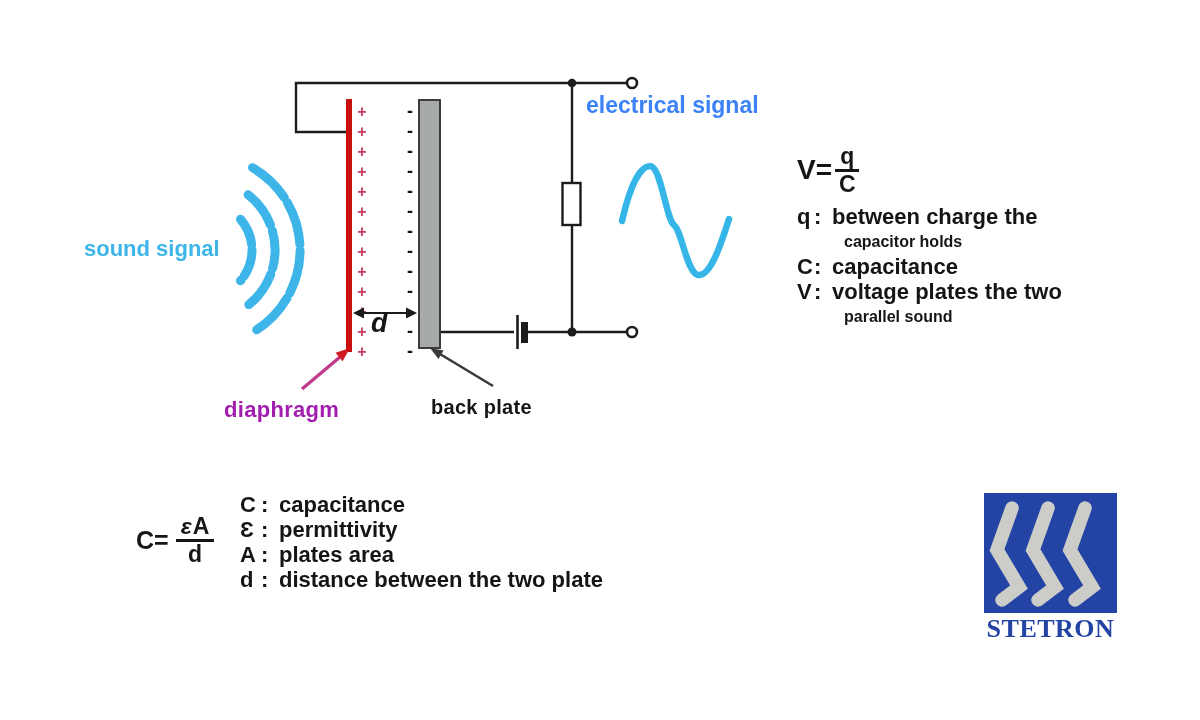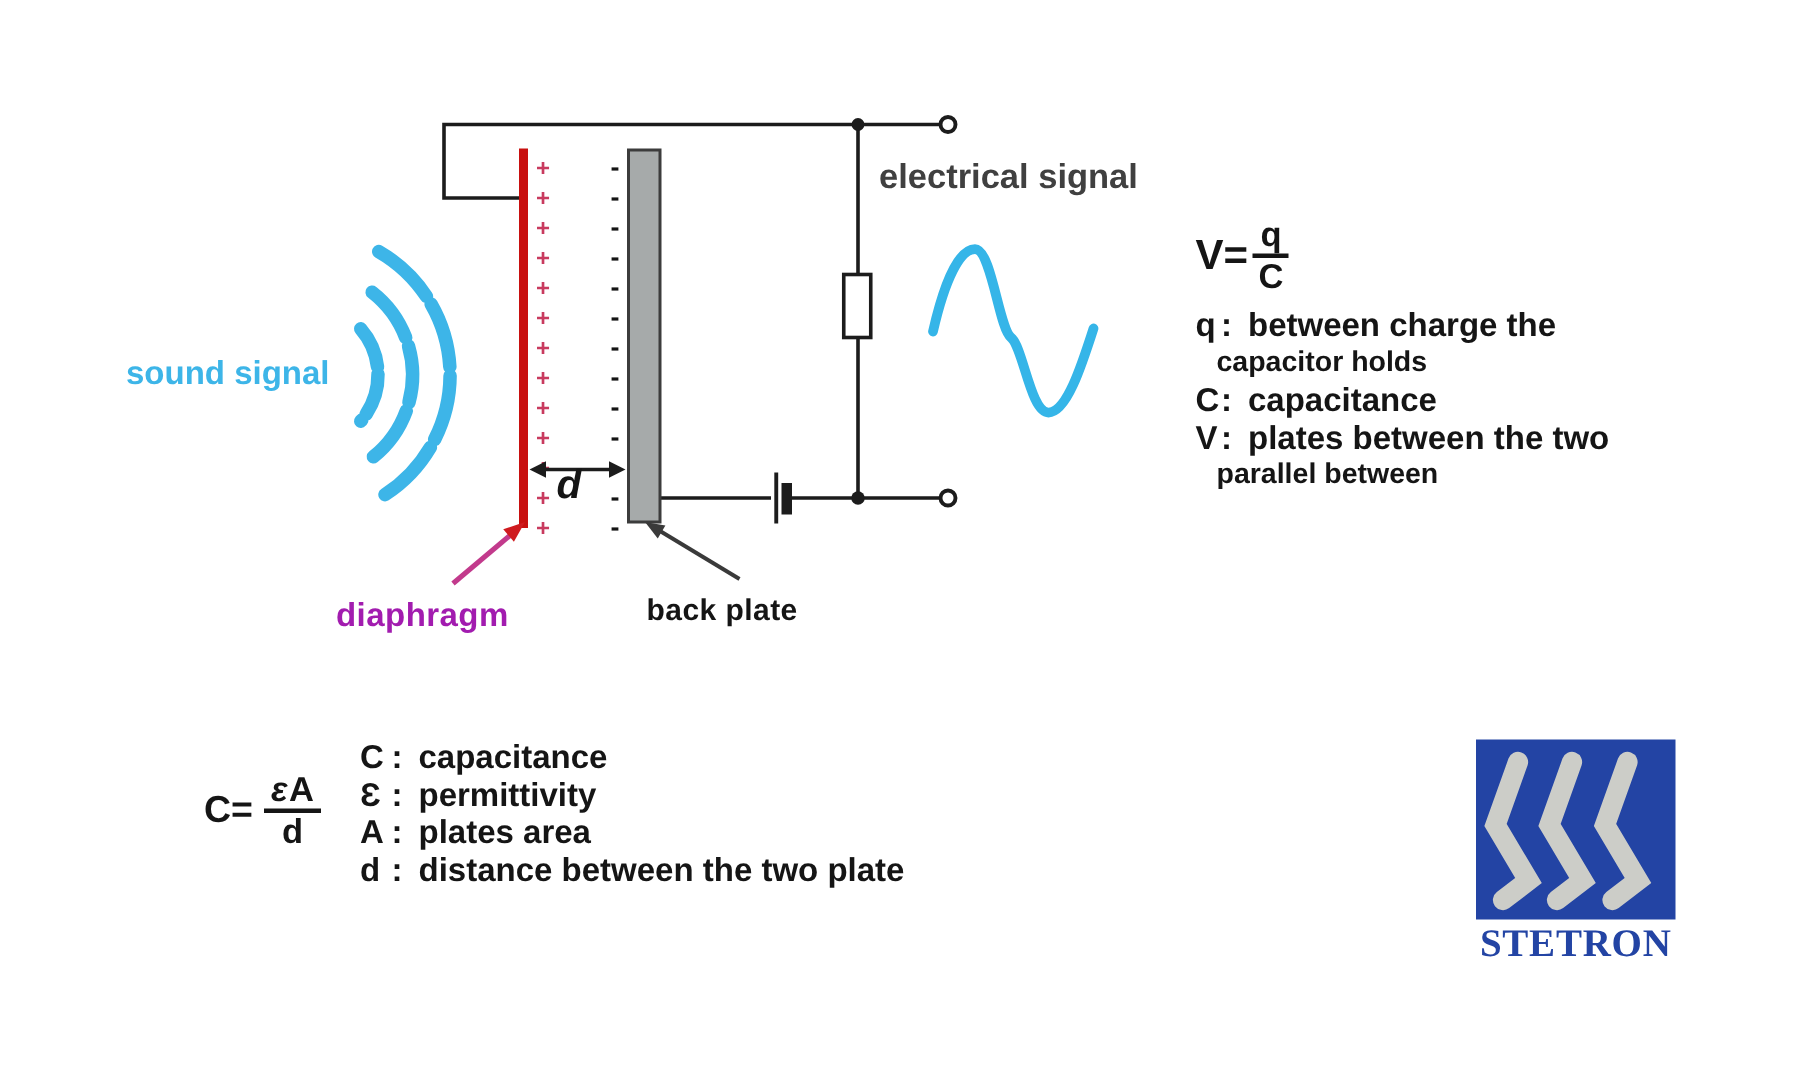--- a/index.html
+++ b/index.html
@@ -23,21 +23,21 @@
   .pinkline{ stroke:#c23a8c; stroke-width:3.4; }
   .darkline{ stroke:#3a3a3a; stroke-width:2.6; }
   #plus-charges text  { fill:#c83a5e; font-size:16px; font-weight:700; text-anchor:middle;
                         font-family:"Liberation Sans","DejaVu Sans",sans-serif; }
   #minus-charges text { fill:#141414; font-size:18px; font-weight:700; text-anchor:middle;
                         font-family:"Liberation Sans","DejaVu Sans",sans-serif; }
 
   
   .lbl { position:absolute; font-weight:700; white-space:nowrap; }
   #sound-label      { left:84px;  top:236px; font-size:22px; color:#3db5e8; }
-  #electrical-label { left:586px; top:104px; font-size:23px; color:#404040; }
+  #electrical-label { left:586px; top:92px; font-size:23px; color:#3b82f6; }
   #diaphragm-label  { left:224px; top:397px; font-size:22px; color:#a21caf; letter-spacing:.3px; }
   #backplate-label  { left:431px; top:396px; font-size:20px; letter-spacing:.3px; }
   #d-label          { left:371px; top:308px; font-size:27px; font-style:italic; }
 
   
   .fblock { position:absolute; font-weight:700; }
   #v-block { left:797px; top:144px; }
   #c-legend { left:240px; top:492px; }
   #c-formula { left:136px; top:514px; }
   .frow { display:flex; align-items:center; }
@@ -45,21 +45,21 @@
   .flhs2 { font-size:25px; line-height:1; margin-right:5px; }
   .frac { display:inline-flex; flex-direction:column; align-items:center; margin-left:2px; }
   .fnum, .fden { font-size:23px; line-height:1.08; padding:0 5px; }
   .fnum { border-bottom:3px solid #151515; }
   .eps-i { font-style:italic; margin-right:1px; }
   .legend { margin-top:7px; }
   .lrow { display:flex; white-space:nowrap; font-size:22px; line-height:25px; }
   .lsym { display:inline-block; width:17px; }
   .lsym2{ display:inline-block; width:21px; }
   .lsep { display:inline-block; width:18px; }
-  .lcont { margin-left:14px; font-size:19px; line-height:25px; white-space:nowrap; }
+  .lcont { margin-left:47px; font-size:16px; line-height:25px; white-space:nowrap; }
 
   
   #logo { position:absolute; left:984px; top:493px; width:133px; }
   .logo-square { width:133px; height:120px; background:#2344a4; }
   .logo-text {
     margin-top:1px; text-align:center; width:133px;
     font-family:"Liberation Serif","DejaVu Serif",serif;
     font-weight:700; font-size:26px; color:#2344a4; letter-spacing:.5px;
   }
   .stripes path { stroke:#cccdc8; stroke-width:13.5; fill:none;
@@ -170,23 +170,23 @@
       </div>
       <div class="lcont">capacitor holds</div>
       <div class="lrow">
         <span class="lsym">C</span>
           <span class="lsep">:</span>
           <span>capacitance</span>
       </div>
       <div class="lrow">
         <span class="lsym">V</span>
           <span class="lsep">:</span>
-          <span>plates between the two</span>
+          <span>voltage plates the two</span>
       </div>
-      <div class="lcont">parallel between</div>
+      <div class="lcont">parallel sound</div>
     </div>
   </div>
 
   <div class="fblock" id="c-formula">
     <div class="frow">
       <span class="flhs2">C=</span>
       <span class="frac">
         <span class="fnum"><span class="eps-i">ε</span><span>A</span></span>
         <span class="fden">d</span>
       </span>

